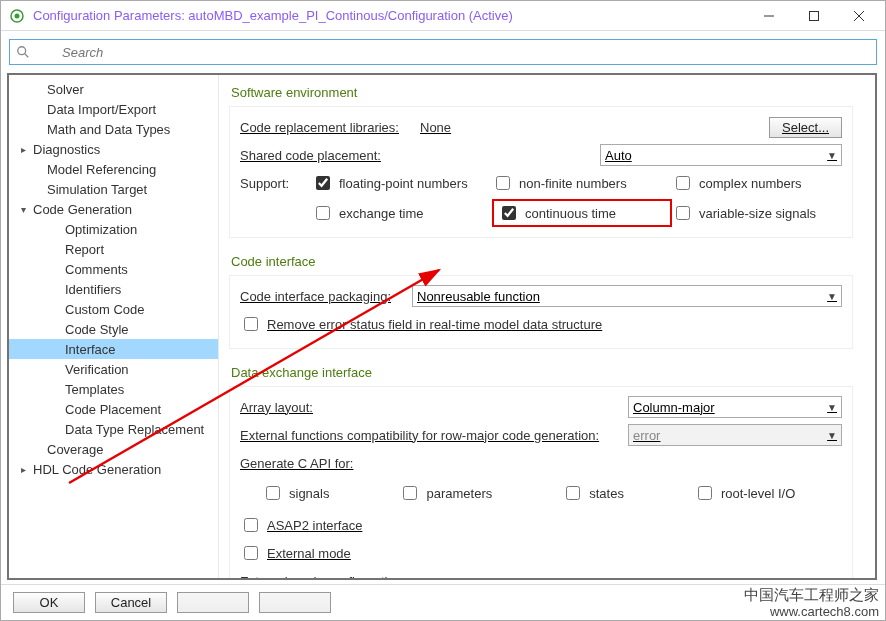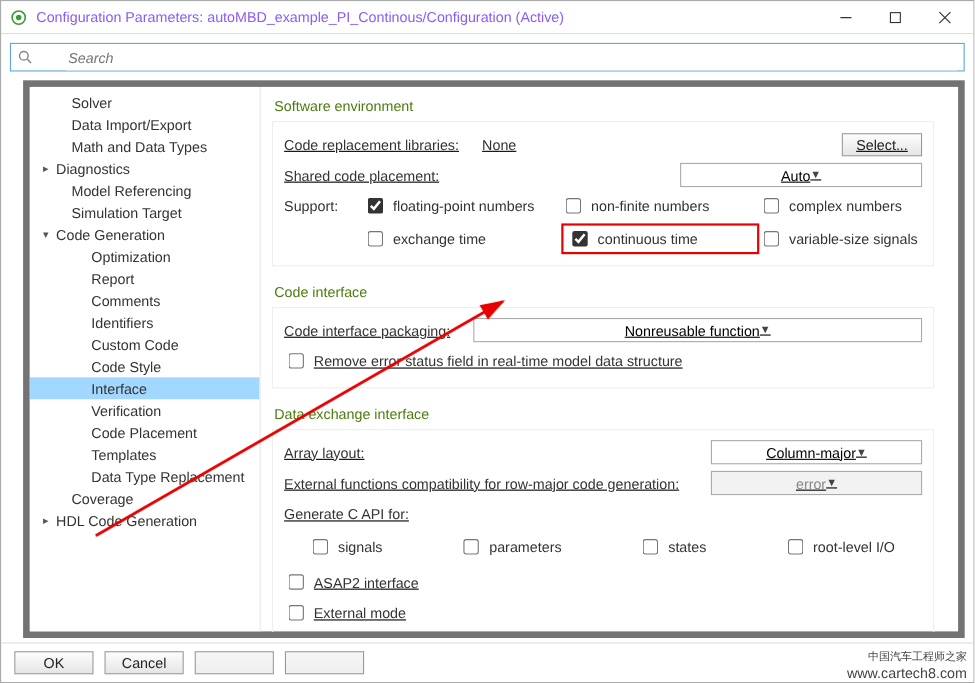--- a/index.html
+++ b/index.html
@@ -6,46 +6,46 @@
   body { margin: 0; background: #fff; }
   .window { width: 886px; height: 621px; border: 1px solid #aaa; display: flex; flex-direction: column; position: relative; }
   .titlebar { height: 30px; display: flex; align-items: center; padding: 0 4px 0 8px; border-bottom: 1px solid #ddd; }
   .titlebar .icon { width: 16px; height: 16px; margin-right: 8px; display:inline-flex; align-items:center; justify-content:center;}
   .titlebar .title { flex: 1; color: #8b5cf6; }
   .winbtn { width: 45px; height: 28px; display: flex; align-items: center; justify-content: center; color: #333; }
   .winbtn svg { width: 12px; height: 12px; }
   .searchbar { margin: 8px 8px 0 8px; border: 1px solid #5ca7d8; height: 26px; display: flex; align-items: center; padding: 0 6px; gap: 24px; }
   .searchbar svg { width: 14px; height: 14px; margin-right: 6px; color: #777; }
   .searchbar input { flex: 1; border: none; outline: none; font-style: italic; color: #888; height: 100%; }
-  .body { flex: 1; display: flex; margin: 8px 8px 4px 20px; border: 6px solid #737373; overflow: hidden; position: relative; }
+  .body { flex: 1; display: flex; margin: 8px 8px 4px 6px; border: 2px solid #737373; overflow: hidden; position: relative; }
   .tree { width: 210px; border-right: 1px solid #e8e8e8; padding: 4px 0; overflow-y: auto; background:#fff;}
   .tree-item { height: 20px; display: flex; align-items: center; padding-left: 8px; color: #333; white-space: nowrap; }
   .tree-item.indent1 { padding-left: 26px; }
   .tree-item.indent2 { padding-left: 44px; }
   .tree-item.selected { background: #a2d7ff; }
   .tree-arrow { width: 10px; display: inline-block; color: #555; margin-right: 2px; font-size:10px;}
   .content { flex: 1; overflow-y: auto; padding: 4px 10px 4px 10px; position: relative; }
   .section-title { color: #4d7c0f; padding: 6px 0 6px 2px; }
   .section-box { border: 1px solid #eee; padding: 6px 10px 10px 10px; margin-bottom: 10px; }
   .row { display: flex; align-items: center; min-height: 28px; text-decoration: underline; }
   .label { color: #333; }
   .btn { border: 1px solid #999; background: linear-gradient(#fdfdfd,#e5e5e5); padding: 2px 12px; min-width: 68px; text-align: center; color:#222;}
   .btn.disabled { color:#888; background: linear-gradient(#f6f6f6,#eee);}
-  .select { border: 1px solid #aaa; height: 22px; flex: 1; background: #fff; display: flex; align-items: center; padding: 0 4px; justify-content: center; }
+  .select { border: 1px solid #aaa; height: 22px; flex: 1; background: #fff; display: flex; align-items: center; padding: 0 4px; justify-content: space-between; }
   .select.disabled { background: #f2f2f2; color: #888; }
   .select .arrow { color:#444; font-size:10px; }
   .cb { display: inline-flex; align-items: center; gap: 6px; color: #333; }
   .cb input { width: 14px; height: 14px; accent-color: #333; }
   .support-grid { display: grid; grid-template-columns: 72px 180px 180px 180px; row-gap: 6px; align-items: center; margin-top: 4px; }
   .highlight-box { border: 2px solid #e60000; padding: 2px 10px 2px 4px; display: inline-flex; }
   .capi-row { display:flex; gap: 70px; padding:6px 0 0 22px;}
   .footer { height: 36px; display:flex; align-items:center; gap: 10px; padding: 0 12px; border-top: 1px solid #ddd; position:relative;}
   .footer .btn { min-width: 72px; }
   .watermark { position:absolute; right:6px; bottom:0; font-size:13px; color:#444; pointer-events:none; text-align:right; line-height:1.2;}
-  .watermark .top { font-family: "KaiTi","SimSun",serif; font-size:10px;}
+  .watermark .top { font-family: "KaiTi","SimSun",serif; font-size:15px;}
   .annot-arrow { position:absolute; pointer-events:none; z-index:5; }
   .content::-webkit-scrollbar{width:16px;} .content::-webkit-scrollbar-thumb{background:#c8c8c8;}
 </style>
 </head>
 <body>
 
 <div class="window">
 
   <div class="titlebar">
     <span class="icon">
@@ -138,25 +138,25 @@
         <div class="tree-item indent2 selected">
           <span class="tree-arrow"></span>
           <span>Interface</span>
         </div>
         <div class="tree-item indent2">
           <span class="tree-arrow"></span>
           <span>Verification</span>
         </div>
         <div class="tree-item indent2">
           <span class="tree-arrow"></span>
+          <span>Templates</span>
+        </div>
+        <div class="tree-item indent2">
+          <span class="tree-arrow"></span>
           <span>Code Placement</span>
-        </div>
-        <div class="tree-item indent2">
-          <span class="tree-arrow"></span>
-          <span>Templates</span>
         </div>
         <div class="tree-item indent2">
           <span class="tree-arrow"></span>
           <span>Data Type Replacement</span>
         </div>
         <div class="tree-item indent1">
           <span class="tree-arrow"></span>
           <span>Coverage</span>
         </div>
         <div class="tree-item indent1" style="padding-left: 12px;">

